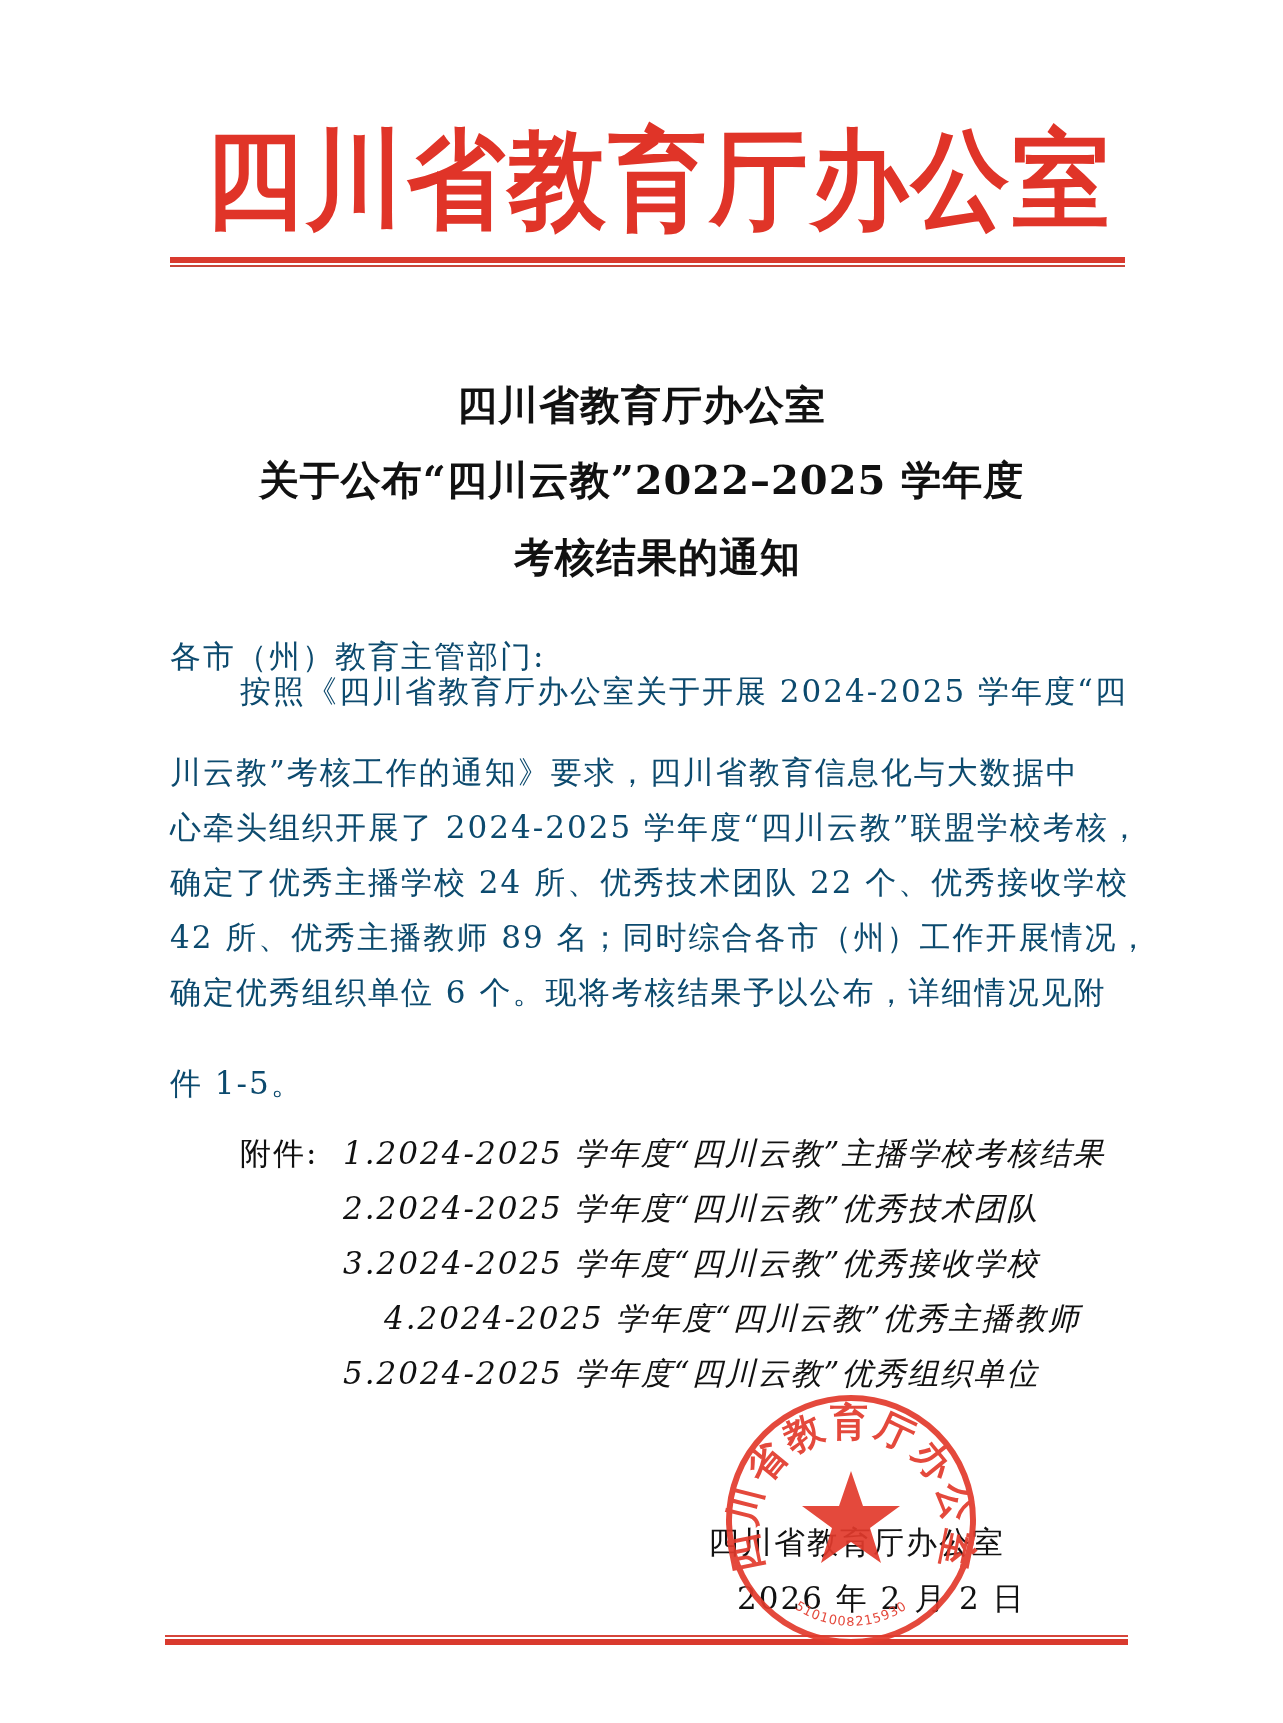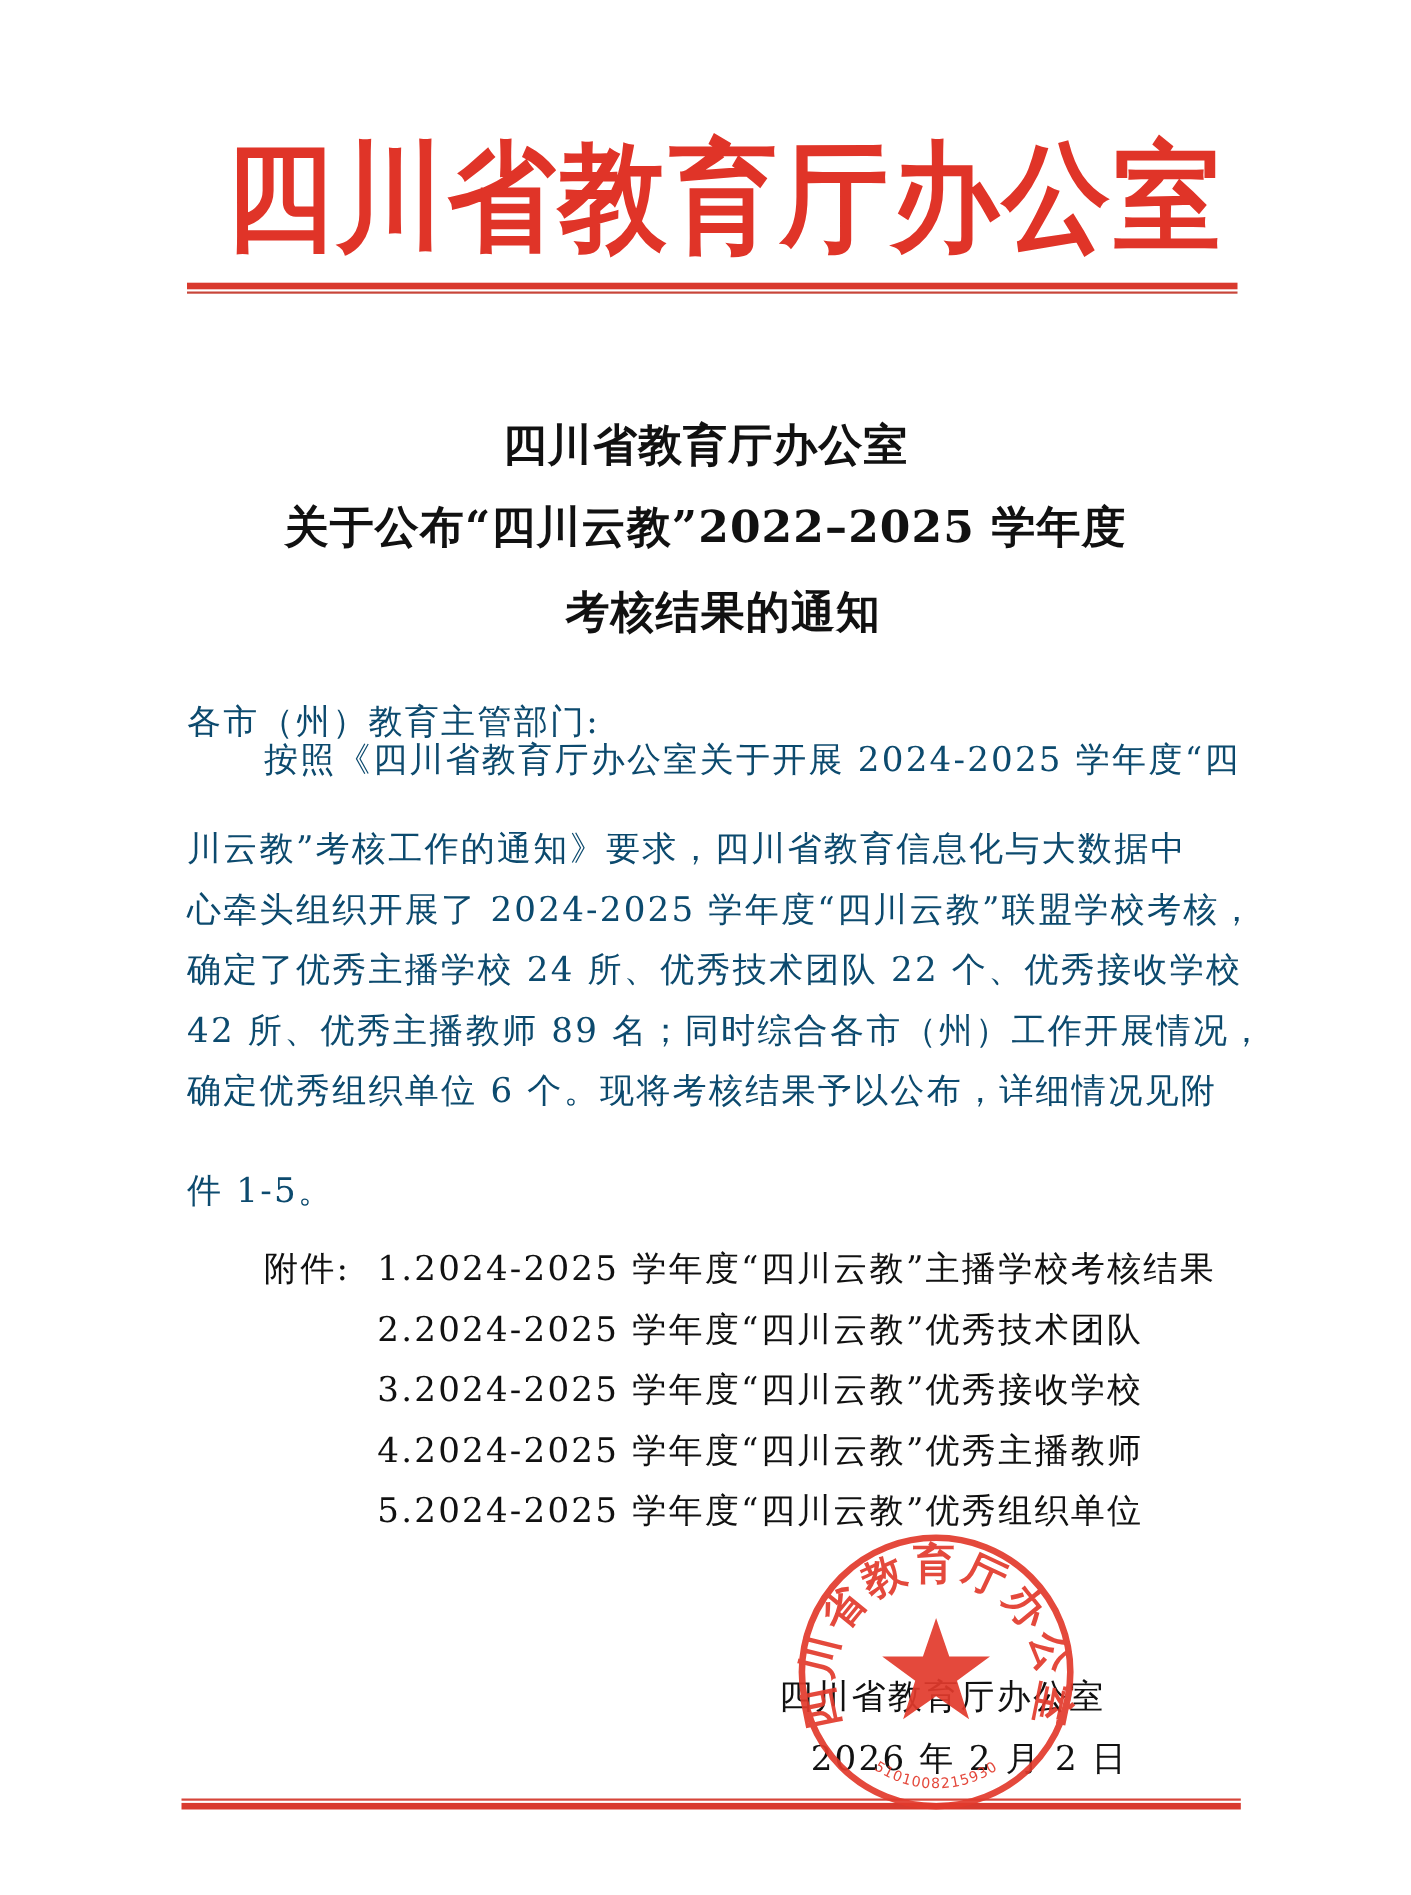--- a/index.html
+++ b/index.html
@@ -7,21 +7,21 @@
   .masthead { position:absolute; left:205px; top:115px; width:905px; height:130px; display:flex; justify-content:space-between; align-items:center; color:#e03428; font-family:"DejaVu Serif",serif; font-size:98px; font-weight:bold; line-height:1; letter-spacing:0; transform:scaleY(1.1); }
   .masthead span { display:inline-block; }
   .rule-top-thick { position:absolute; left:170px; top:257px; width:955px; height:6px; background:#d93a2e; }
   .rule-top-thin { position:absolute; left:170px; top:265px; width:955px; height:2px; background:#c8463a; }
   .rule-bot-thin { position:absolute; left:165px; top:1635px; width:963px; height:2px; background:#d6453a; }
   .rule-bot-thick { position:absolute; left:165px; top:1639px; width:963px; height:6px; background:#d93a2e; }
   .doc-title { position:absolute; left:0; width:1283px; text-align:center; font-family:"DejaVu Serif",serif; font-weight:bold; font-size:40px; line-height:1; color:#111; letter-spacing:1px; }
   .t1 { top:385px; } .t2 { top:460px; } .t3 { top:537px;margin-left:16px; }
   .para { position:absolute; left:170px; font-size:31px; line-height:1; color:#0c4a6e; white-space:nowrap; letter-spacing:2px; font-family:"DejaVu Serif",serif; }
   .att-label { position:absolute; left:240px; top:1133px; font-size:31px; white-space:nowrap; letter-spacing:2px; }
-  .att { position:absolute; left:343px; font-size:31px; white-space:nowrap; letter-spacing:2px; }
+  .att { position:absolute; left:343px; font-size:31px; white-space:nowrap; letter-spacing:2px;font-style:italic; }
   .sign { position:absolute; font-size:31px; white-space:nowrap; letter-spacing:2px; z-index:2; }
   .stamp { position:absolute; left:724px; top:1393px; width:254px; height:254px; z-index:3; opacity:0.92; }
 </style>
 </head>
 <body>
 
 <div class="masthead">
   <span>四</span>
   <span>川</span>
   <span>省</span>
@@ -45,21 +45,21 @@
 <div class="para" style="top:812px;">心牵头组织开展了 2024-2025 学年度“四川云教”联盟学校考核，</div>
 <div class="para" style="top:867px;">确定了优秀主播学校 24 所、优秀技术团队 22 个、优秀接收学校</div>
 <div class="para" style="top:922px;">42 所、优秀主播教师 89 名；同时综合各市（州）工作开展情况，</div>
 <div class="para" style="top:977px;">确定优秀组织单位 6 个。现将考核结果予以公布，详细情况见附</div>
 <div class="para" style="top:1068px;">件 1-5。</div>
 
 <div class="att-label">附件:</div>
 <div class="att" style="top:1133px;">1.2024-2025 学年度“四川云教”主播学校考核结果</div>
 <div class="att" style="top:1188px;">2.2024-2025 学年度“四川云教”优秀技术团队</div>
 <div class="att" style="top:1243px;">3.2024-2025 学年度“四川云教”优秀接收学校</div>
-<div class="att" style="top:1298px;">4.2024-2025 学年度“四川云教”优秀主播教师</div>
+<div class="att" style="top:1298px;margin-left:41px;">4.2024-2025 学年度“四川云教”优秀主播教师</div>
 <div class="att" style="top:1353px;">5.2024-2025 学年度“四川云教”优秀组织单位</div>
 
 <div class="sign" style="left:708px; top:1522px;">四川省教育厅办公室</div>
 <div class="sign" style="left:737px; top:1578px;">2026 年 2 月 2 日</div>
 
 <div class="stamp">
   <svg width="254" height="254" viewBox="0 0 254 254">
     <defs>
       <path id="ringPath" d="M 40 175 A 95 95 0 1 1 214 175"></path>
       <path id="serialPath" d="M 45 190 A 100 100 0 0 0 209 190"></path>

